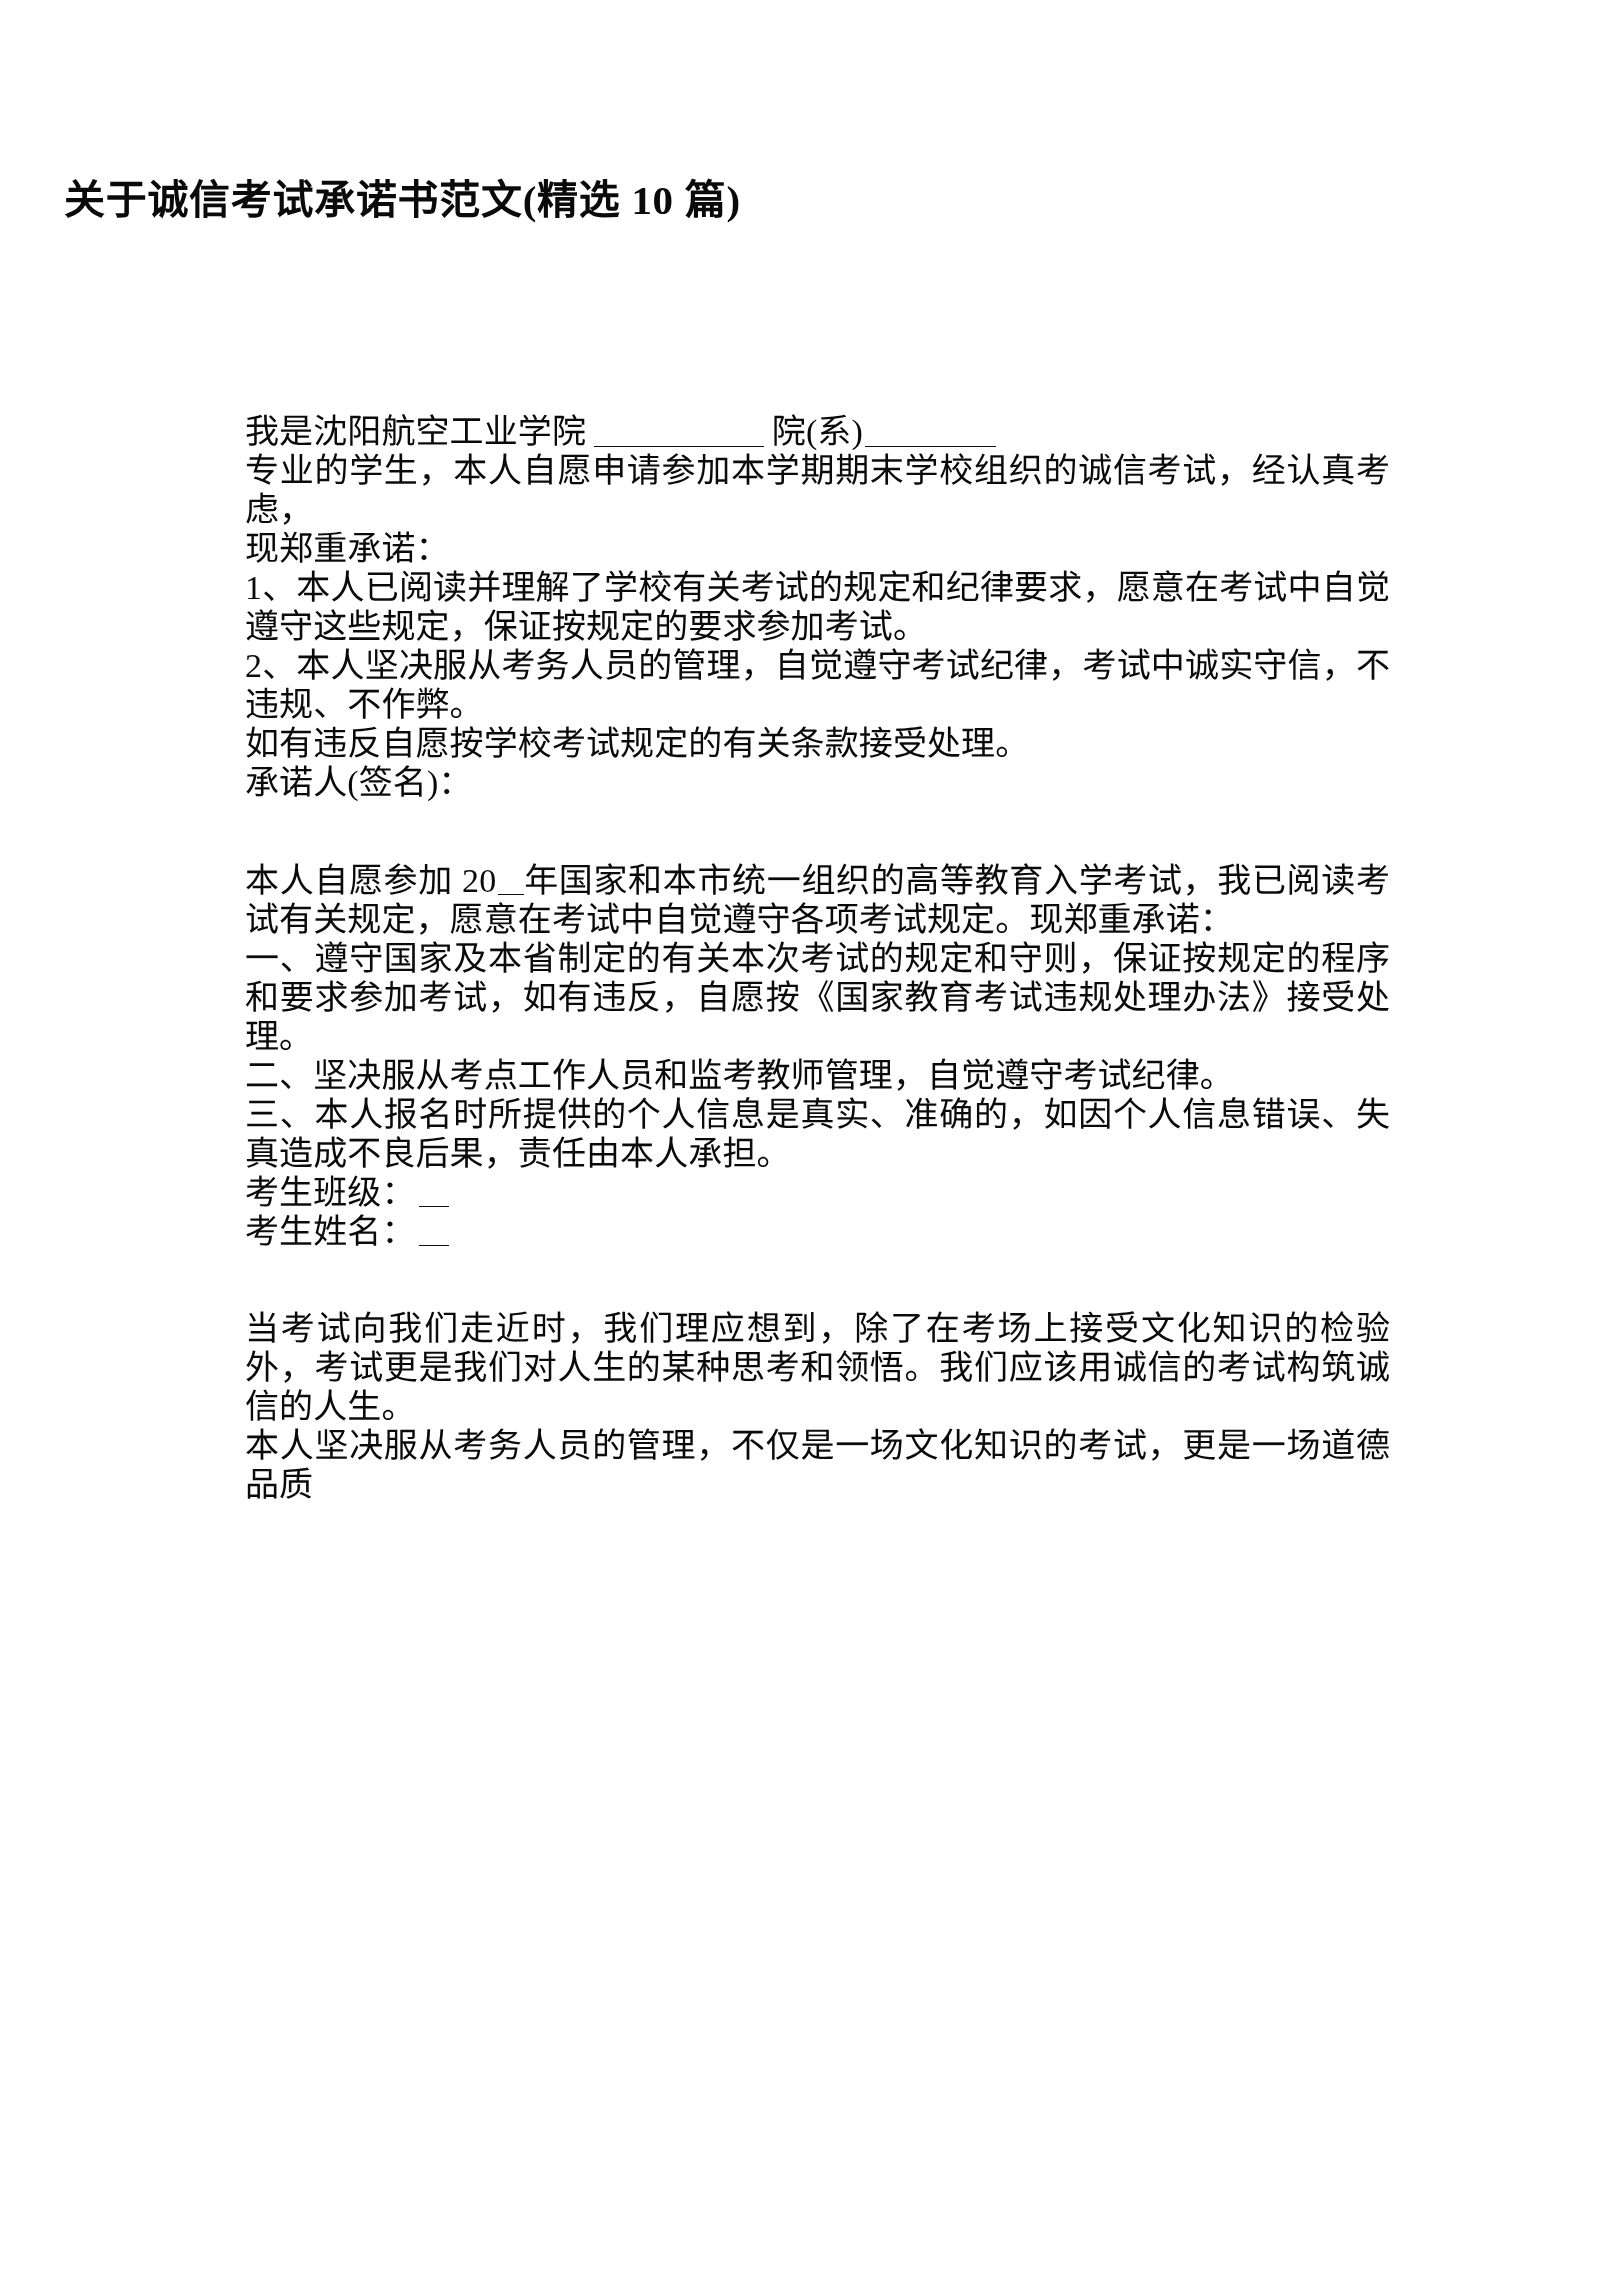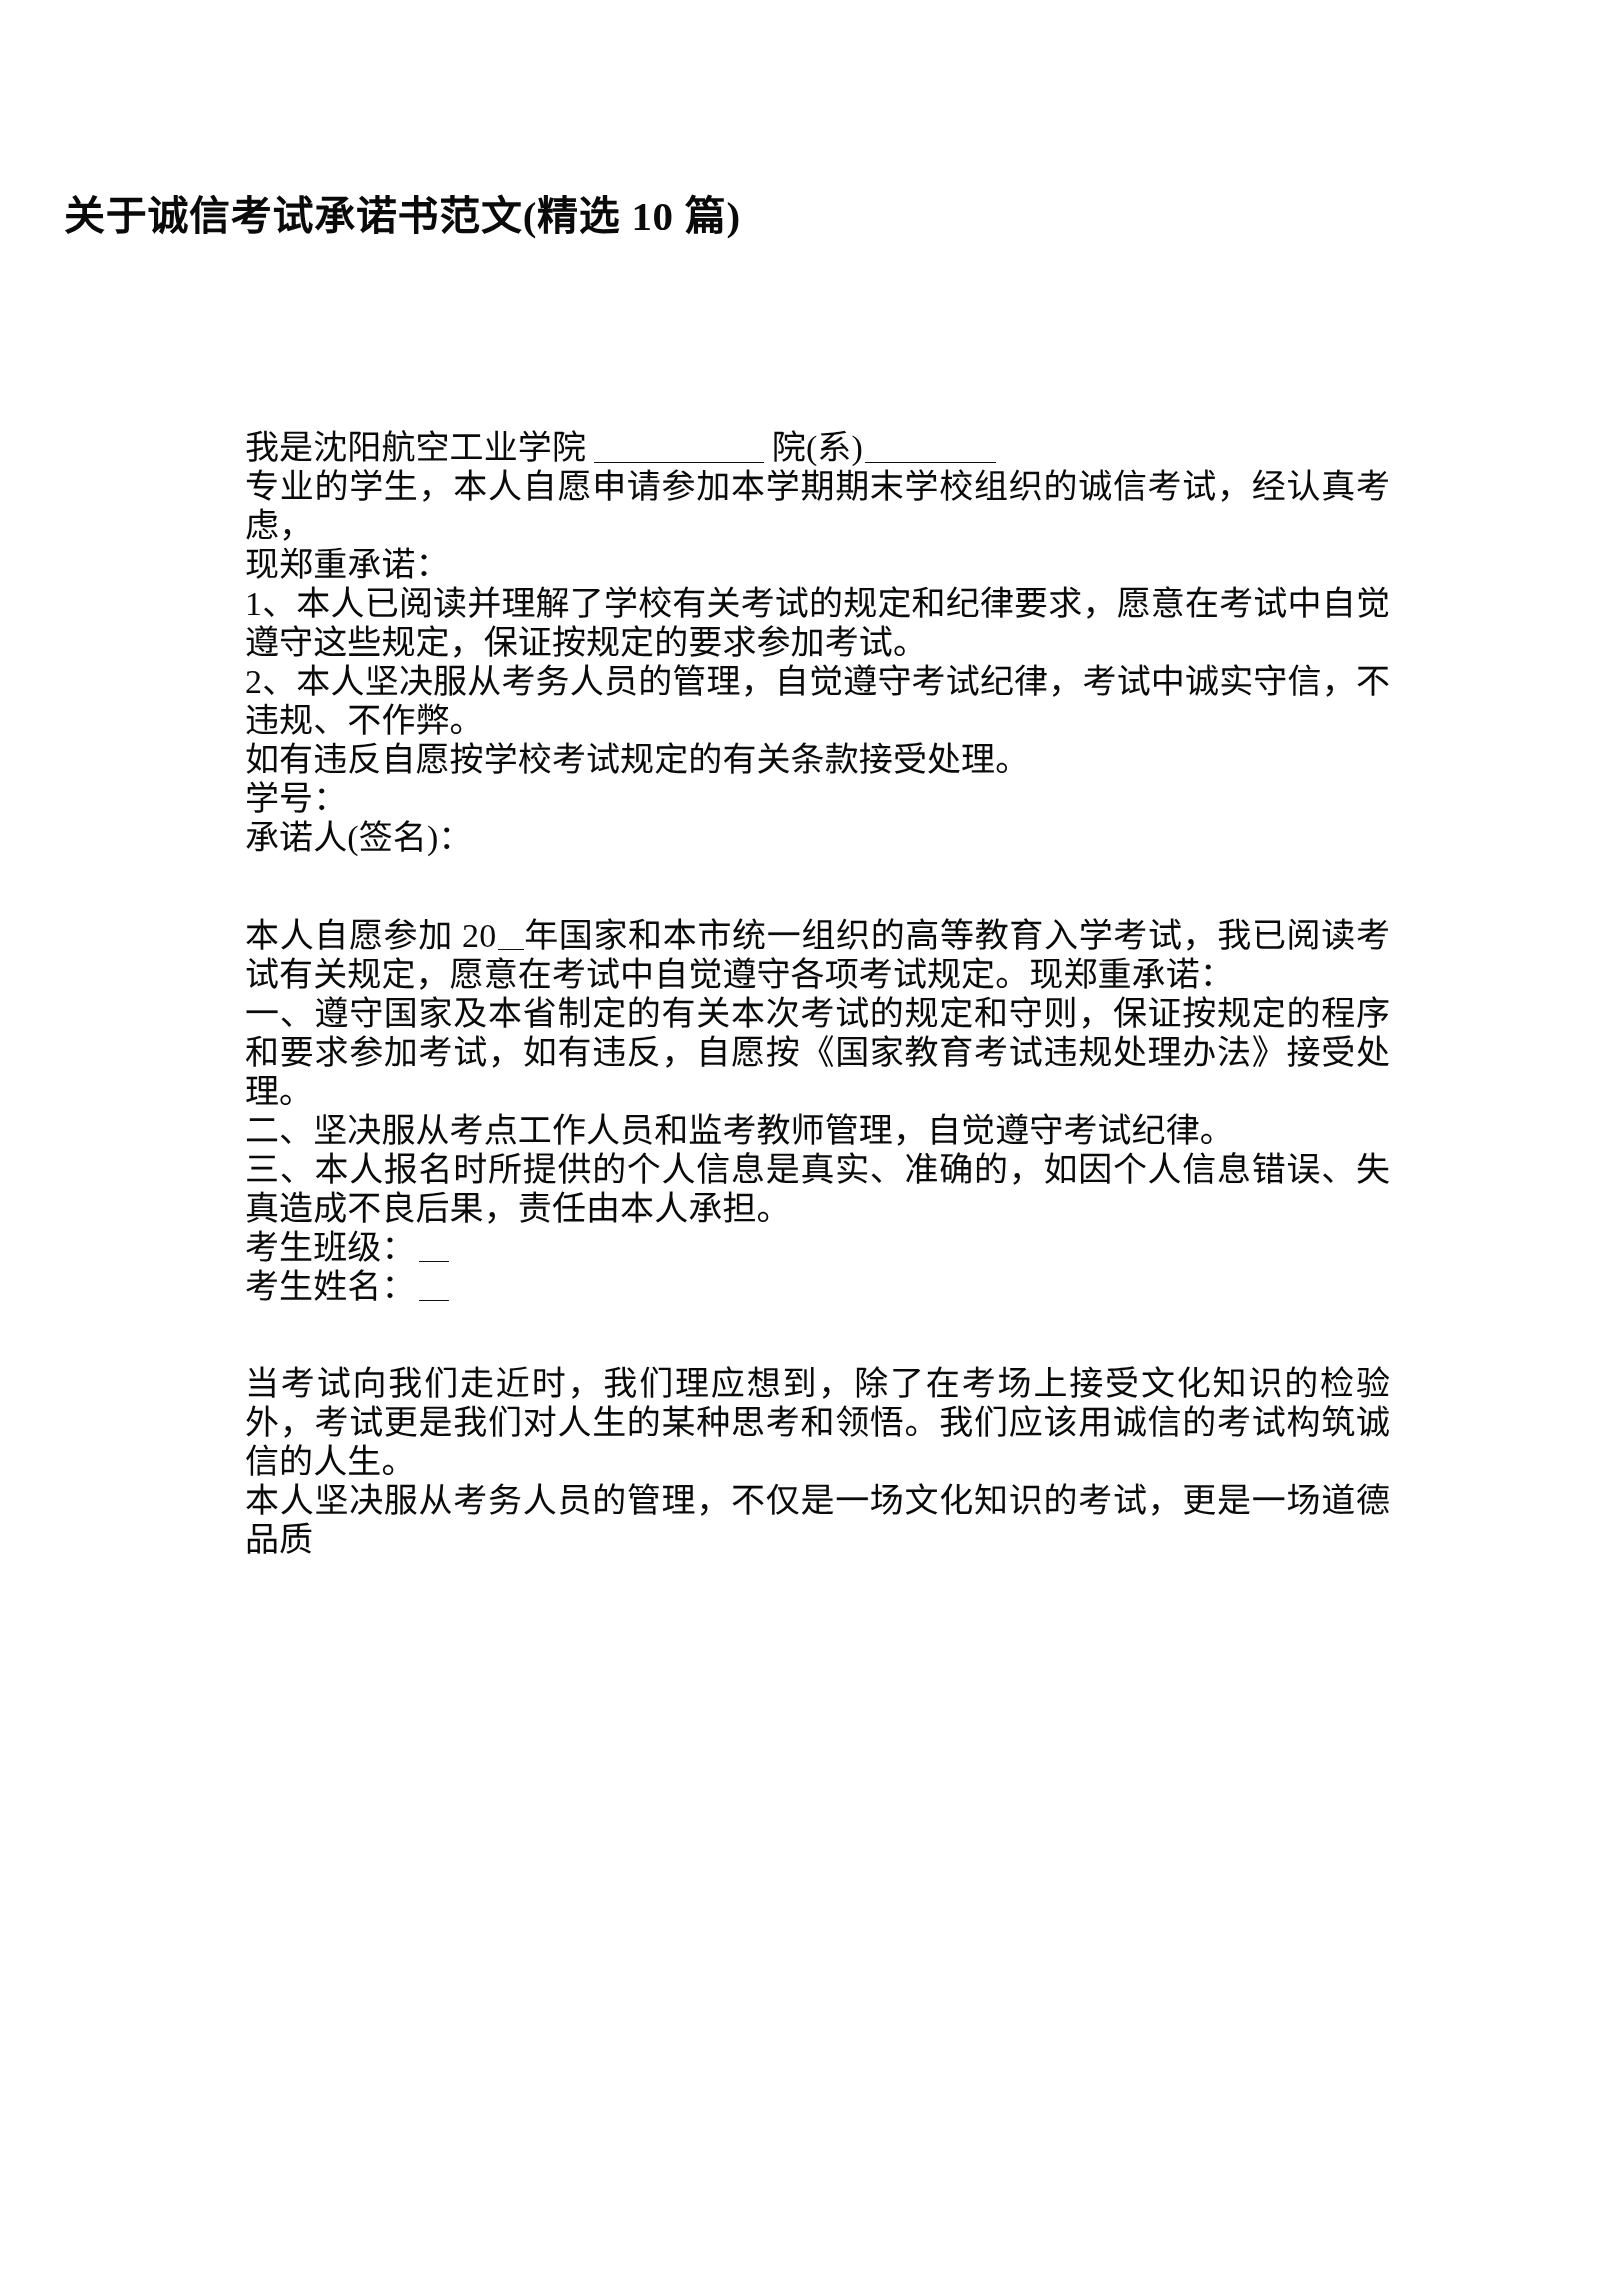--- a/index.html
+++ b/index.html
@@ -17,21 +17,20 @@
     -webkit-font-smoothing: antialiased;
   }
 
   .page {
     position: relative;
     width: 1623px;
     height: 1877px;
     background: #ffffff;
     box-sizing: border-box;
     overflow: hidden;
-    margin-top: 16px;
   }
 
   .content {
     position: absolute;
     left: 245px;
     top: 0;
     width: 1145px;
   }
 
   .doc-title {
@@ -113,21 +112,20 @@
         </span>
       </div>
 
       <div class="para">专业的学生，本人自愿申请参加本学期期末学校组织的诚信考试，经认真考虑，</div>
       <div class="para">现郑重承诺：</div>
 
       <div class="para">1、本人已阅读并理解了学校有关考试的规定和纪律要求，愿意在考试中自觉遵守这些规定，保证按规定的要求参加考试。</div>
       <div class="para">2、本人坚决服从考务人员的管理，自觉遵守考试纪律，考试中诚实守信，不违规、不作弊。</div>
       <div class="para">如有违反自愿按学校考试规定的有关条款接受处理。</div>
 
-      <div class="para">学号：</div>
       <div class="para">承诺人(签名)：</div>
 
       <div class="spacer"></div>
       <div class="spacer-half"></div>
 
       <div class="para">
         <span>本人自愿参加 20</span><span class="blank-line blank-tiny"></span><span>年国家和本市统一组织的高等教育入学考试，我已阅读考试有关规定，愿意在考试中自觉遵守各项考试规定。现郑重承诺：</span>
       </div>
 
       <div class="para">一、遵守国家及本省制定的有关本次考试的规定和守则，保证按规定的程序和要求参加考试，如有违反，自愿按《国家教育考试违规处理办法》接受处理。</div>

